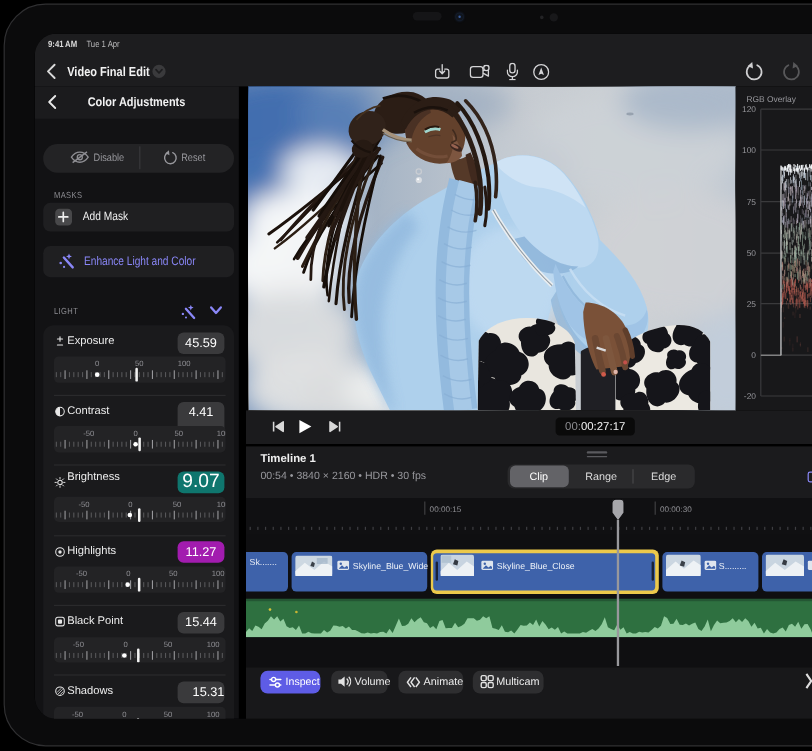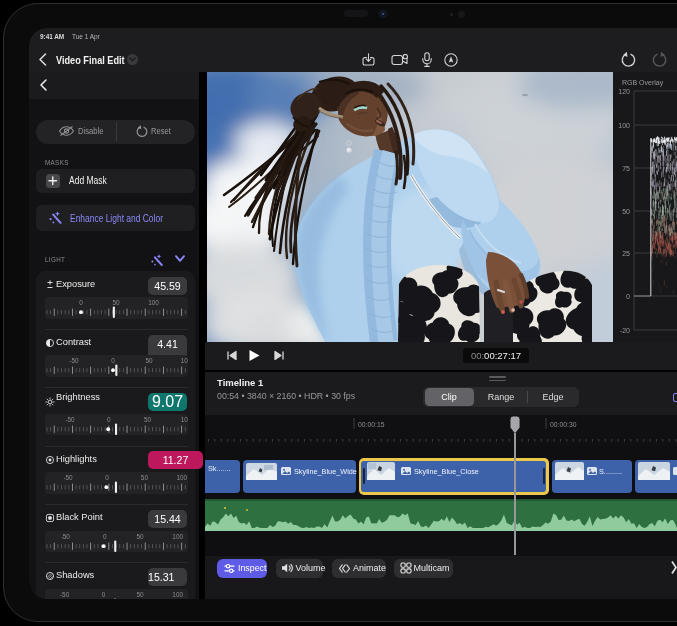--- a/index.html
+++ b/index.html
@@ -62,20 +62,21 @@
           <path d="M6.5,2.8 A6.2,6.2 0 1 0 11.8,2.9" stroke="#58585a" stroke-width="1.4" fill="none" stroke-linecap="round"></path>
           <path d="M10.6,0.2 L14.4,3.4 L10,5.6" fill="#58585a"></path>
         </g>
       </svg>
 
   <div class="abs" style="left:0;top:44px;width:170px;height:527px;background:#121214">
     <div class="abs" style="left:0;top:0;width:170px;height:27px;background:#1b1b1d"></div>
     <svg style="position:absolute;left:9px;top:6px;" width="11" height="14" viewBox="0 0 11 14">
           <path d="M8 2 L3 7 L8 12" stroke="#e8e8e8" stroke-width="1.6" fill="none" stroke-linecap="round" stroke-linejoin="round"></path>
         </svg>
+    <div class="abs" style="left:0;top:7px;width:170px;text-align:center;font-size:10.5px;font-weight:bold;color:#f2f2f2"><span class="sxc">Color Adjustments</span></div>
   </div>
 
   <div class="abs" style="left:7px;top:91.5px;width:159px;height:24px;background:#232325;border-radius:12px"></div>
   <div class="abs" style="left:86.5px;top:94px;width:1px;height:19px;background:#39393b"></div>
   <svg style="position:absolute;left:29px;top:97px;" width="17" height="12" viewBox="0 0 17 12">
         <path d="M1.5 6 C3.5 3 5.8 1.8 8.5 1.8 C11.2 1.8 13.5 3 15.5 6 C13.5 9 11.2 10.2 8.5 10.2 C5.8 10.2 3.5 9 1.5 6 Z" stroke="#8e8e93" stroke-width="1.1" fill="none"></path>
         <circle cx="8.5" cy="6" r="2.1" fill="none" stroke="#8e8e93" stroke-width="1.1"></circle>
         <path d="M2.5 10.5 L14.5 1.5" stroke="#8e8e93" stroke-width="1.2"></path>
       </svg>
   <div class="abs" style="left:49px;top:98px;font-size:9px;color:#98989d"><span class="sx">Disable</span></div>
@@ -284,21 +285,21 @@
           <circle cx="63.2" cy="15.2" r="1.9" fill="#fff"></circle>
           <rect x="70.0" y="9.5" width="2.1" height="11.5" rx="1" fill="#f2f2f2"></rect>
         </svg>
       </div>
       <div class="abs" style="left:45px;top:387.4px;width:143px;height:1px;background:#2a2a2c"></div>
       <svg style="position:absolute;left:44.5px;top:454.79999999999995px;" width="10" height="10" viewBox="0 0 14 14">
         <circle cx="7" cy="7" r="5" stroke="#e8e8e8" stroke-width="1.2" fill="none"></circle>
         <circle cx="7" cy="7" r="2" fill="#e8e8e8"></circle>
       </svg>
       <div class="abs" style="left:56px;top:453.59999999999997px;font-size:9.3px;color:#ececec">Highlights</div>
-      <div class="abs" style="left:148px;top:451.4px;width:55px;height:18px;background:#be185d;border-radius:5px;text-align:center;line-height:18.5px;font-size:10.6px;color:#fff">11.27</div>
+      <div class="abs" style="left:148px;top:451.4px;width:39px;height:18px;background:#a21caf;border-radius:5px;text-align:center;line-height:18.5px;font-size:10.6px;color:#fff">11.27</div>
       <div class="abs" style="left:45px;top:472.2px;width:143px;height:21.5px;background:#232325;border-radius:4px;overflow:hidden">
         <svg width="143" height="22" viewBox="0 0 143 22" style="position:absolute;left:0;top:0;font-family:'Liberation Sans',sans-serif">
           <rect x="1.50" y="13.10" width="0.9" height="4.2" fill="#b9b9bd" opacity="0.35"></rect>
           <rect x="5.14" y="13.10" width="0.9" height="4.2" fill="#b9b9bd" opacity="0.35"></rect>
           <rect x="8.78" y="11.60" width="0.9" height="7.2" fill="#b9b9bd" opacity="0.8"></rect>
           <rect x="12.42" y="13.10" width="0.9" height="4.2" fill="#b9b9bd" opacity="0.35"></rect>
           <rect x="16.06" y="13.10" width="0.9" height="4.2" fill="#b9b9bd" opacity="0.35"></rect>
           <rect x="19.70" y="13.10" width="0.9" height="4.2" fill="#b9b9bd" opacity="0.35"></rect>
           <rect x="23.34" y="13.10" width="0.9" height="4.2" fill="#b9b9bd" opacity="0.35"></rect>
           <rect x="26.98" y="11.60" width="0.9" height="7.2" fill="#b9b9bd" opacity="0.8"></rect>
@@ -396,21 +397,21 @@
           <circle cx="58.6" cy="15.2" r="1.9" fill="#fff"></circle>
           <rect x="69.2" y="9.5" width="2.1" height="11.5" rx="1" fill="#f2f2f2"></rect>
         </svg>
       </div>
       <div class="abs" style="left:45px;top:504.0px;width:143px;height:1px;background:#2a2a2c"></div>
       <svg style="position:absolute;left:44.5px;top:571.4px;" width="10" height="10" viewBox="0 0 14 14">
         <circle cx="7" cy="7" r="5" stroke="#e8e8e8" stroke-width="1.2" fill="none"></circle>
         <path d="M3.5 8.5l5-5M4.6 10.4l5.6-5.6M7.2 11.1l3.7-3.7" stroke="#e8e8e8" stroke-width="0.9"></path>
       </svg>
       <div class="abs" style="left:56px;top:570.2px;font-size:9.3px;color:#ececec">Shadows</div>
-      <div class="abs" style="left:148px;top:568.0px;width:39px;height:18px;background:#3a3a3c;border-radius:5px;text-align:left;line-height:18.5px;font-size:10.6px;color:#fff">15.31</div>
+      <div class="abs" style="left:148px;top:568.0px;width:39px;height:18px;background:#3a3a3c;border-radius:5px;text-align:right;line-height:18.5px;font-size:10.6px;color:#fff">15.31</div>
       <div class="abs" style="left:45px;top:589.0px;width:143px;height:21.5px;background:#232325;border-radius:4px;overflow:hidden">
         <svg width="143" height="22" viewBox="0 0 143 22" style="position:absolute;left:0;top:0;font-family:'Liberation Sans',sans-serif">
           <rect x="1.50" y="13.10" width="0.9" height="4.2" fill="#b9b9bd" opacity="0.35"></rect>
           <rect x="5.14" y="13.10" width="0.9" height="4.2" fill="#b9b9bd" opacity="0.35"></rect>
           <rect x="8.78" y="11.60" width="0.9" height="7.2" fill="#b9b9bd" opacity="0.8"></rect>
           <rect x="12.42" y="13.10" width="0.9" height="4.2" fill="#b9b9bd" opacity="0.35"></rect>
           <rect x="16.06" y="13.10" width="0.9" height="4.2" fill="#b9b9bd" opacity="0.35"></rect>
           <rect x="19.70" y="13.10" width="0.9" height="4.2" fill="#b9b9bd" opacity="0.35"></rect>
           <rect x="23.34" y="13.10" width="0.9" height="4.2" fill="#b9b9bd" opacity="0.35"></rect>
           <rect x="26.98" y="11.60" width="0.9" height="7.2" fill="#b9b9bd" opacity="0.8"></rect>

